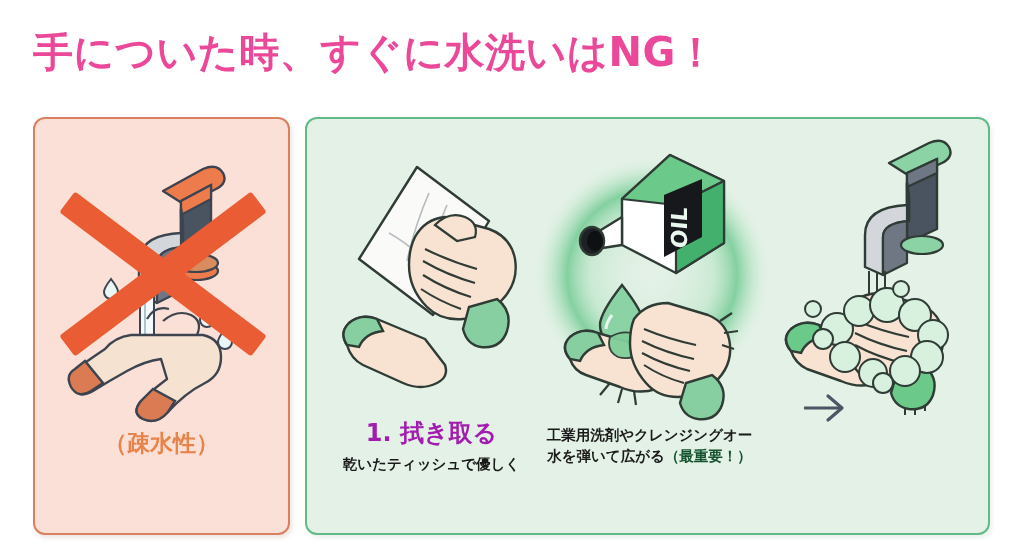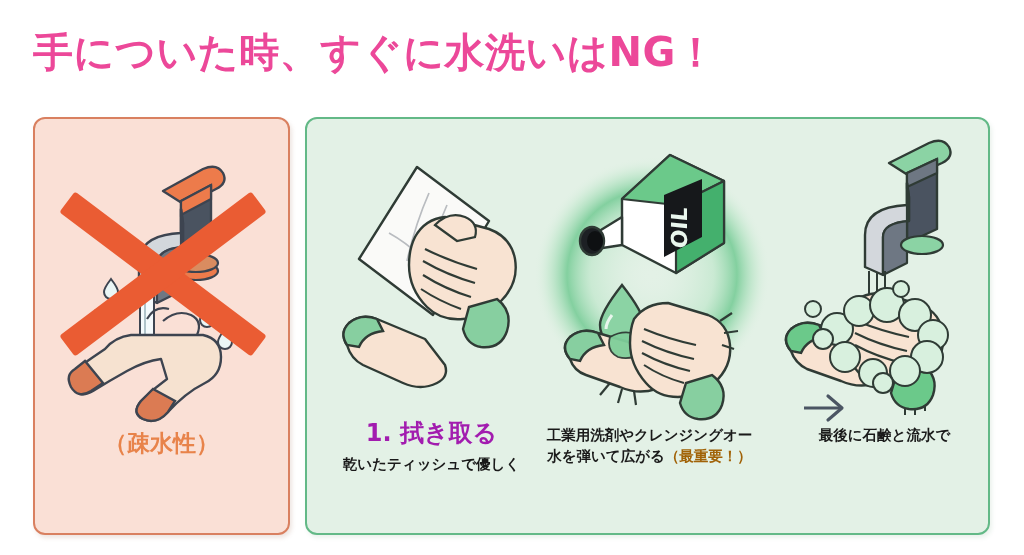--- a/index.html
+++ b/index.html
@@ -54,21 +54,21 @@
   .sl3{left:465px;}
 
   .step-title{
     font-size:24px;font-weight:bold;color:#a21caf;
     line-height:1.2;white-space:nowrap;
   }
   .step-sub{
     margin-top:6px;font-size:14.5px;font-weight:bold;color:#1a1a1a;
     line-height:1.42;
   }
-  .hl{color:#a16207;}
+  .hl{color:#14532d;}
 
   
   .arrow{position:absolute;top:272px;width:48px;height:34px;}
   .arr1{left:495px;}
 
   svg{display:block;overflow:visible;}
 </style>
 </head>
 <body>
 
@@ -291,19 +291,16 @@
     <div class="step-labels sl2">
       <div class="step-sub">
         <div>工業用洗剤やクレンジングオー</div>
         <div>
           <span>水を弾いて広がる</span><span class="hl">（最重要！）</span>
         </div>
       </div>
     </div>
 
     <div class="step-labels sl3">
-      <div class="step-sub">
-        <div>最後に石鹸と流水で</div>
-      </div>
     </div>
 
   </div>
 </div>
 
 </body></html>

